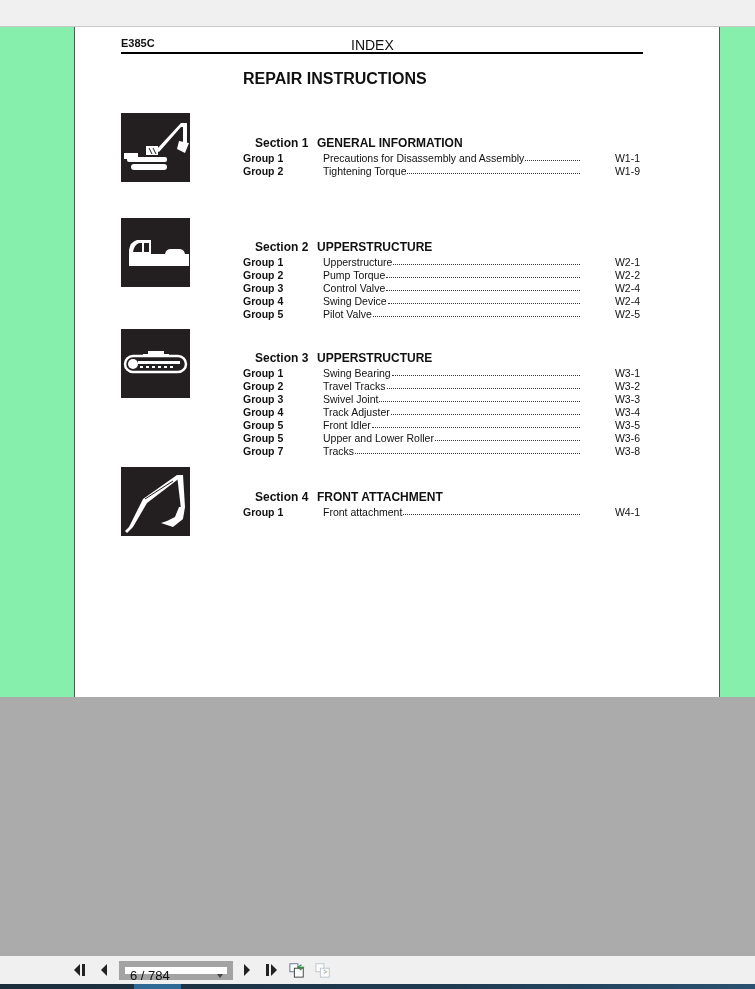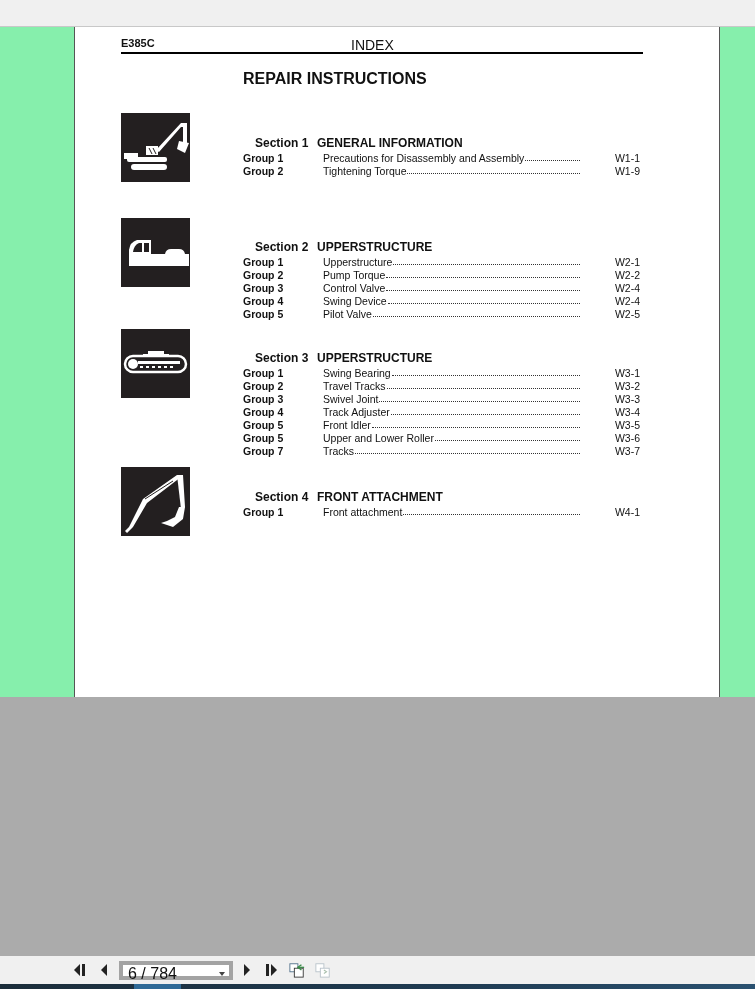--- a/index.html
+++ b/index.html
@@ -83,22 +83,22 @@
       background: #2f6a97;
     }
     .tb-btn {
       position: absolute; top: 6px; width: 16px; height: 16px;
       display: flex; align-items: center; justify-content: center;
       cursor: pointer;
     }
     .tb-btn svg { display: block; }
     .page-select {
       position: absolute; left: 119px; top: 5px; width: 114px; height: 19px;
-      background: #fff; border: 4px solid #a3a3a3;
-      font-size: 16px; color: #111; padding-left: 5px; line-height: 17px;
+      background: #fff; border: 6px solid #a3a3a3;
+      font-size: 13px; color: #111; padding-left: 5px; line-height: 17px;
     }
     .page-select .caret {
       position: absolute; right: 4px; top: 7px;
       width: 0; height: 0;
       border-left: 3px solid transparent; border-right: 3px solid transparent;
       border-top: 4px solid #444;
     }
   </style>
 </head>
 <body>
@@ -249,21 +249,21 @@
       <div class="group-row" style="top:108px;">
         <span class="g-label">Group 5</span>
         <span class="g-title">Upper and Lower Roller</span>
         <span class="g-dots"></span>
         <span class="g-page">W3-6</span>
       </div>
       <div class="group-row" style="top:121px;">
         <span class="g-label">Group 7</span>
         <span class="g-title">Tracks</span>
         <span class="g-dots"></span>
-        <span class="g-page">W3-7</span>
+        <span class="g-page">W3-8</span>
       </div>
     </div>
 
     <div class="section" style="top:436px;">
       <div class="sec-icon" style="top:4px;">
         <svg viewBox="0 0 69 69">
           <g fill="#fff">
             <polygon points="4,64 8,60 22,32 56,8 60,10 26,36 12,60 6,66"></polygon>
             <polygon points="56,8 62,8 64,40 60,42"></polygon>
             <polygon points="58,40 64,40 62,52 52,60 40,56 46,54 54,50"></polygon>

